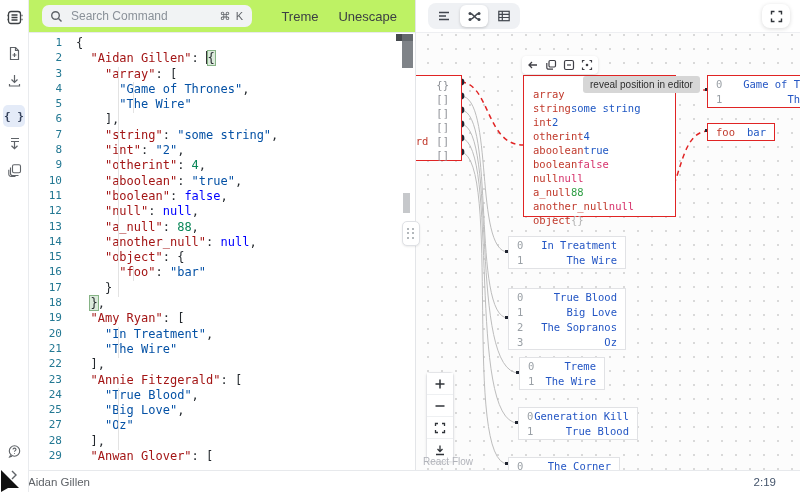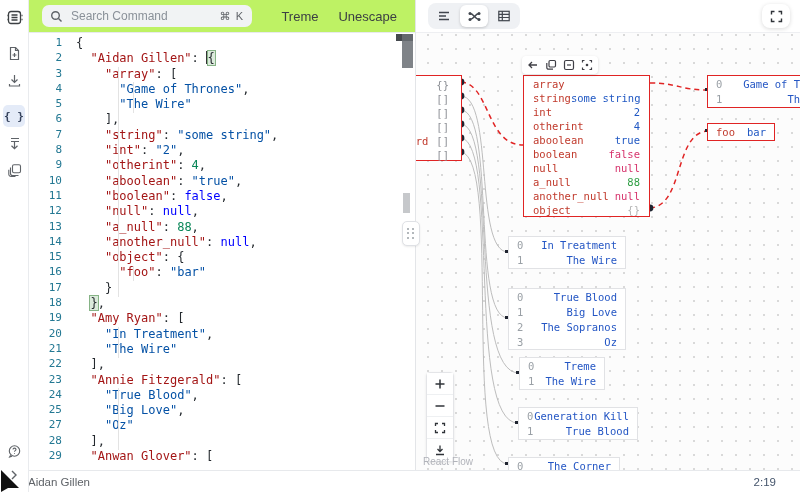--- a/index.html
+++ b/index.html
@@ -79,23 +79,23 @@
          font:10.5px "DejaVu Sans Mono",monospace;box-sizing:border-box;}
   .gnode.red{border:1.4px solid #e02424;}
   .lrow{display:flex;height:15px;line-height:15px;padding:0 8px;white-space:pre;}
   .lrow .idx{color:#9aa0a6;flex:none;}
   .lrow .val{flex:1;text-align:right;color:#2456c4;}
 
   .root-node{left:-66px;top:75px;width:112px;height:86px;padding-top:2px;}
   .rn-row{display:flex;height:14px;line-height:14px;justify-content:flex-end;padding-right:12px;white-space:pre;}
   .rn-key{color:#c0392b;margin-right:8px;} .rn-val{color:#8d9096;}
 
-  .sel-node{left:107px;top:75px;width:127px;height:142px;z-index:5;padding-top:1px;}
+  .sel-node{left:107px;top:75px;width:153px;height:142px;z-index:5;padding-top:11px;}
   .srow{display:flex;height:14px;line-height:14px;padding:0 9px;white-space:pre;}
-  .srow .key{color:#c0392b;flex:none;} .srow .val{flex:1;text-align:right;}
+  .srow .key{color:#c0392b;flex:none;} .srow .val{flex:1;}
   .v-string{color:#1f57c3;} .v-number{color:#2f9e44;} .v-null{color:#d6336c;}
   .v-bool-true{color:#1f57c3;} .v-bool-false{color:#d6336c;} .v-empty{color:#b4b4b4;}
   .v-hidden{visibility:hidden;}
 
   .array-node{left:291px;top:75px;width:140px;height:33px;padding-top:1px;}
   .foo-node{left:291px;top:123px;width:68px;height:18px;}
   .foo-node .lrow{height:16px;line-height:16px;}
   .foo-node .fkey{color:#c0392b;flex:none;} .foo-node .fval{flex:1;text-align:right;color:#1f57c3;}
 
   .node-amy{left:92px;top:236px;width:118px;height:33px;padding-top:1px;}
@@ -329,20 +329,21 @@
             <path d="M4 6h4"></path>
           </svg>
       </span>
       <span class="nt-icon">
         <svg width="12" height="12" viewBox="0 0 12 12" fill="none" stroke="currentColor" stroke-width="1.2">
             <path d="M1.5 3.5v-2h2M10.5 3.5v-2h-2M1.5 8.5v2h2M10.5 8.5v2h-2"></path>
             <circle cx="6" cy="6" r="1.3" fill="currentColor" stroke="none"></circle>
           </svg>
       </span>
     </div>
+    <div class="tooltip">reveal position in editor</div>
 
     <div class="graph-top">
       <div class="seg">
         <button class="seg-btn">
           <svg width="14" height="14" viewBox="0 0 14 14" fill="none" stroke="currentColor" stroke-width="1.4">
               <path d="M2 3.5h10M2 7h7M2 10.5h10"></path>
             </svg>
         </button>
         <button class="seg-btn active">
           <svg width="15" height="15" viewBox="0 0 15 15" fill="none" stroke="currentColor" stroke-width="1.4">

